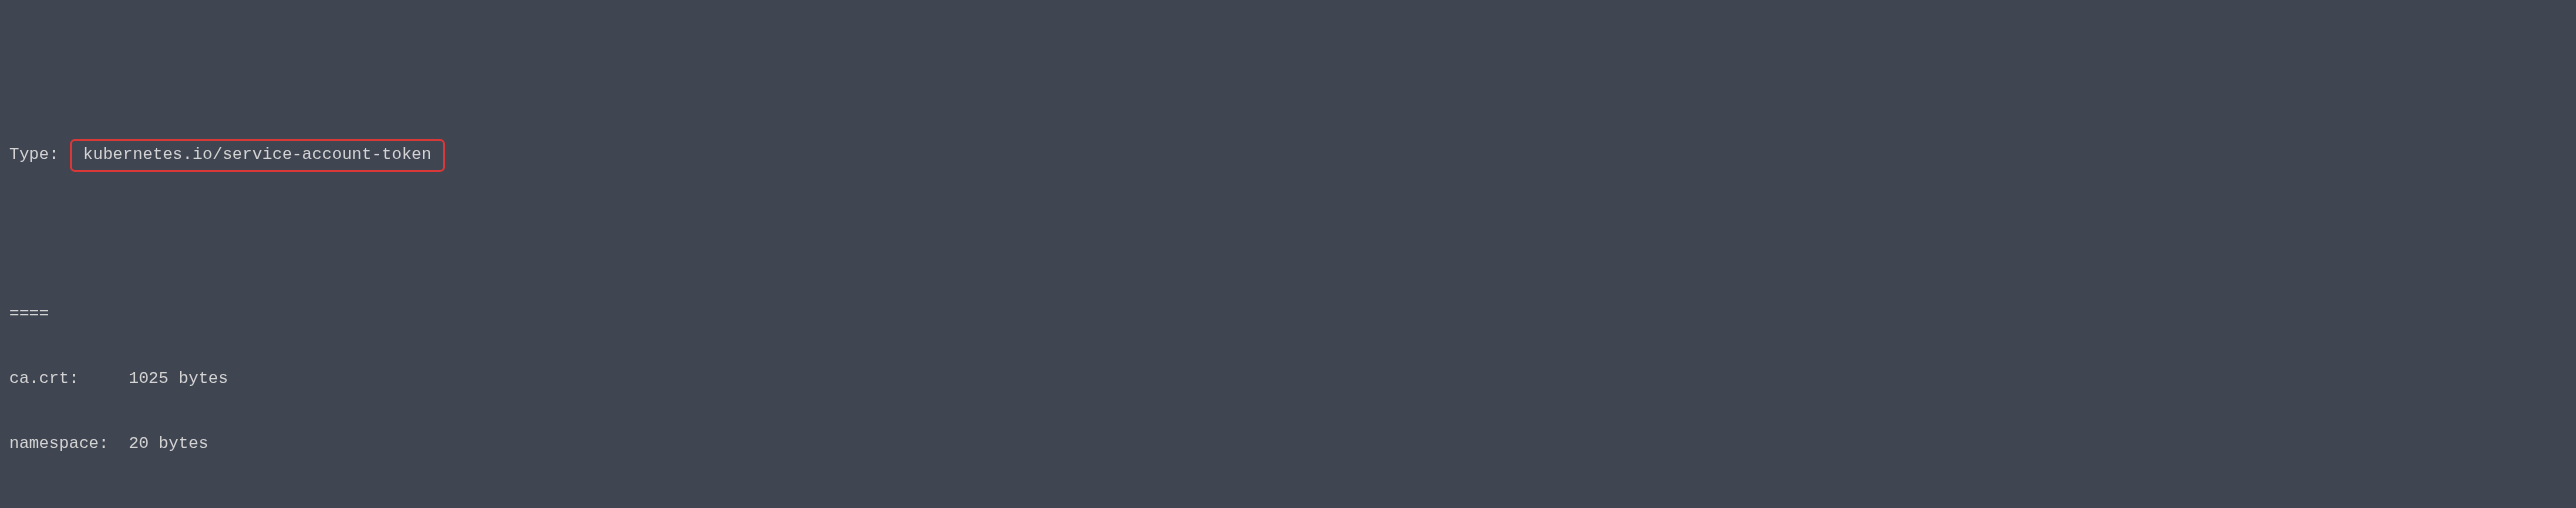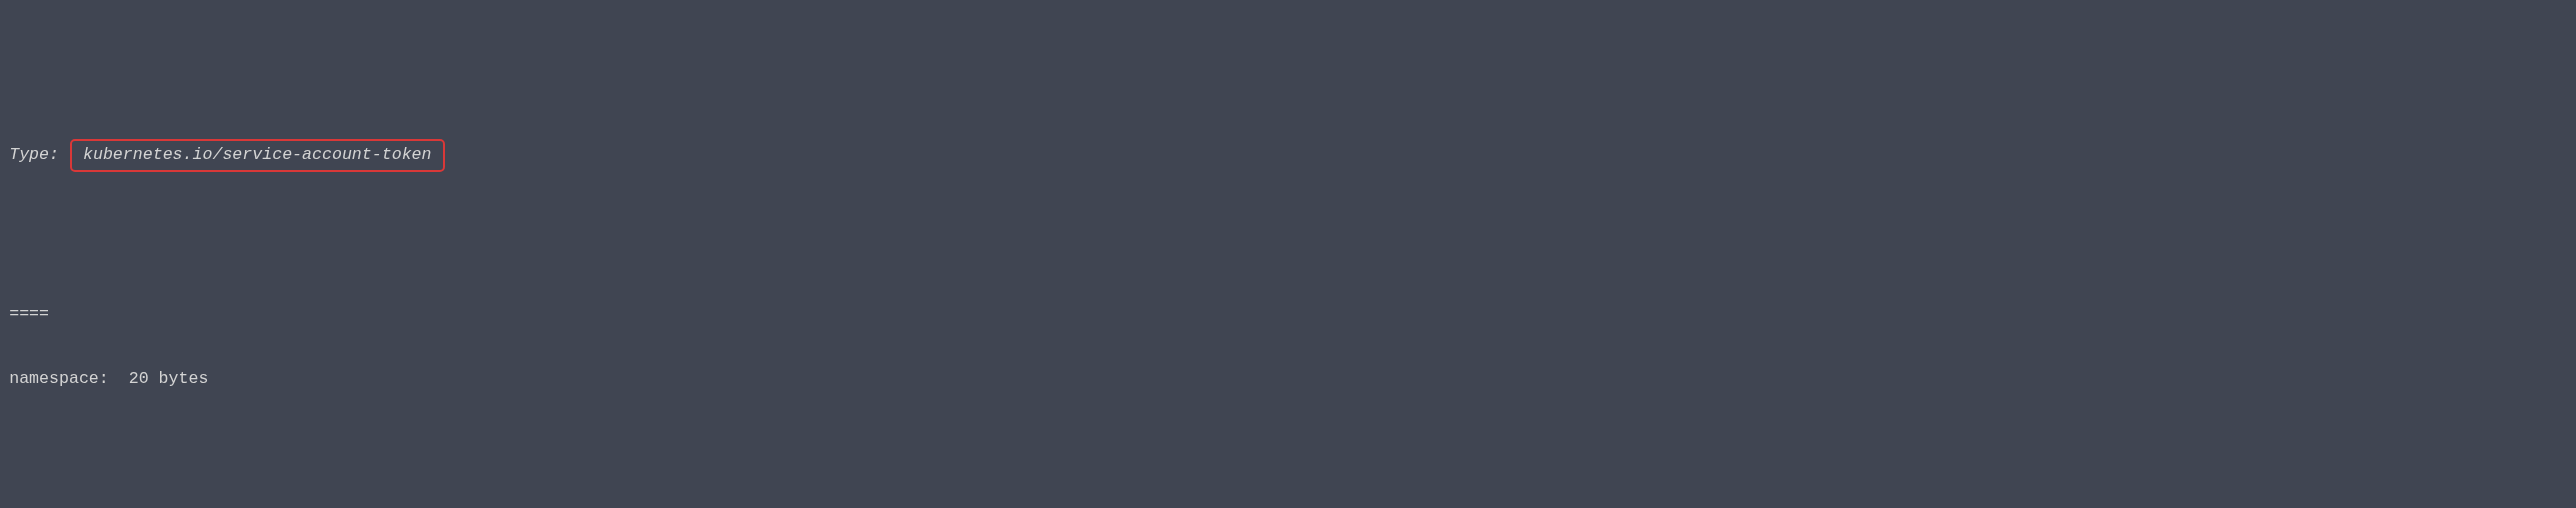--- a/index.html
+++ b/index.html
@@ -24,21 +24,20 @@
       word-break: break-all;
     }
     .line {
       display: block;
     }
     .type-line {
       display: flex;
       align-items: center;
       margin-bottom: 18.4px;
       white-space: nowrap;
-      font-style: italic;
     }
     .type-label {
       margin-right: 11px;
     }
     .red-box {
       border: 2.8px solid #d93838;
       border-radius: 5px;
       padding: 3.7px 11px;
       display: inline-block;
     }
@@ -55,20 +54,21 @@
 
 
 <div class="terminal-content">
   <div class="type-line">
     <span class="type-label">Type:</span>
     <span class="red-box">kubernetes.io/service-account-token</span>
   </div>
 
   <div class="data-section">
     <div class="line">====</div>
+    <div class="kv-line"><span>ca.crt:</span>     <span>1025 bytes</span></div>
     <div class="kv-line"><span>namespace:</span>  <span>20 bytes</span></div>
     
     
   </div>
 </div>
 
 
 
 
 

